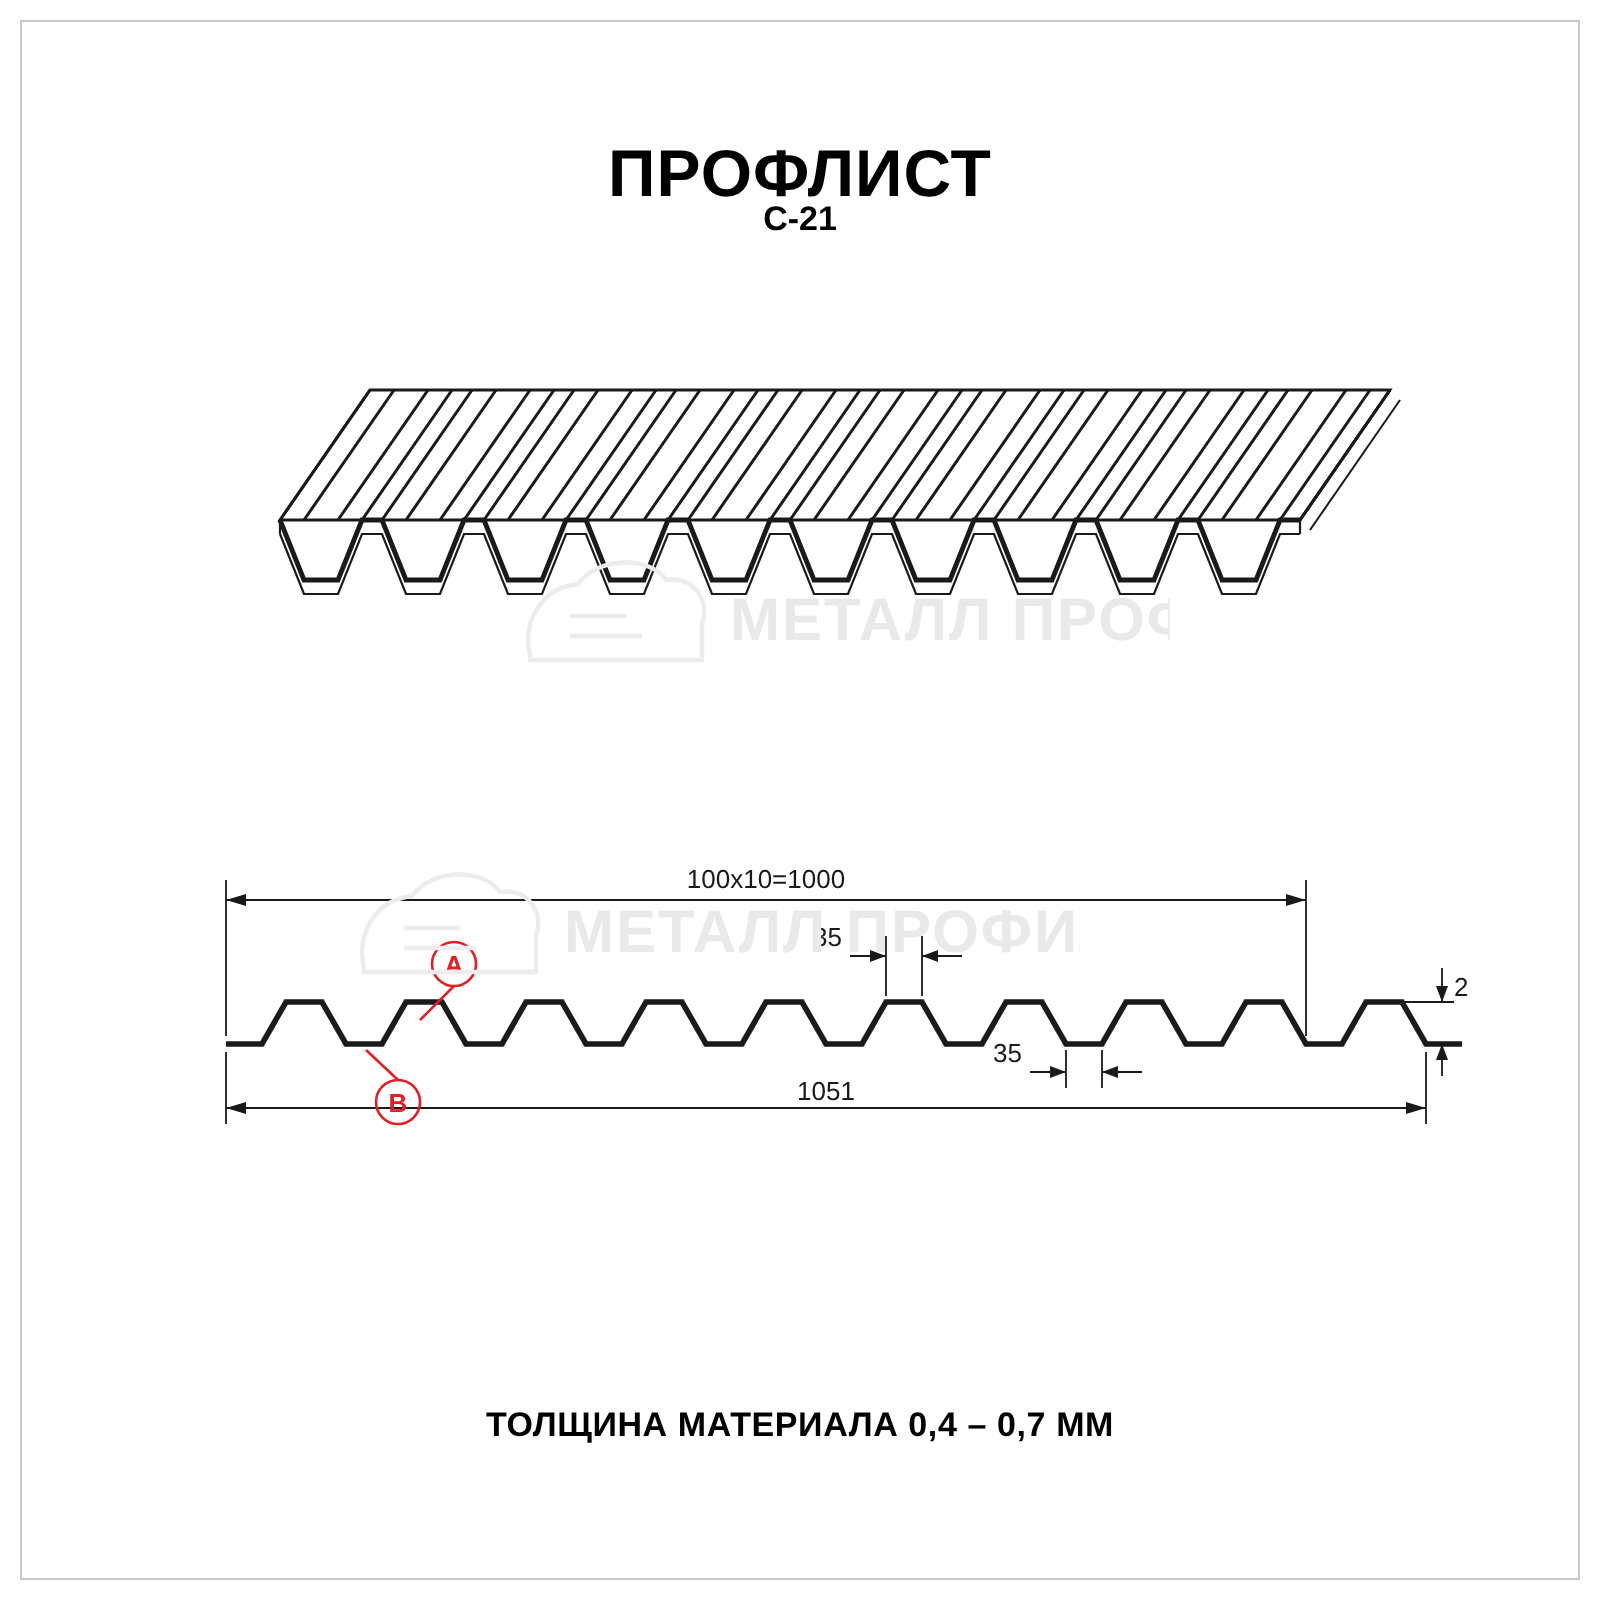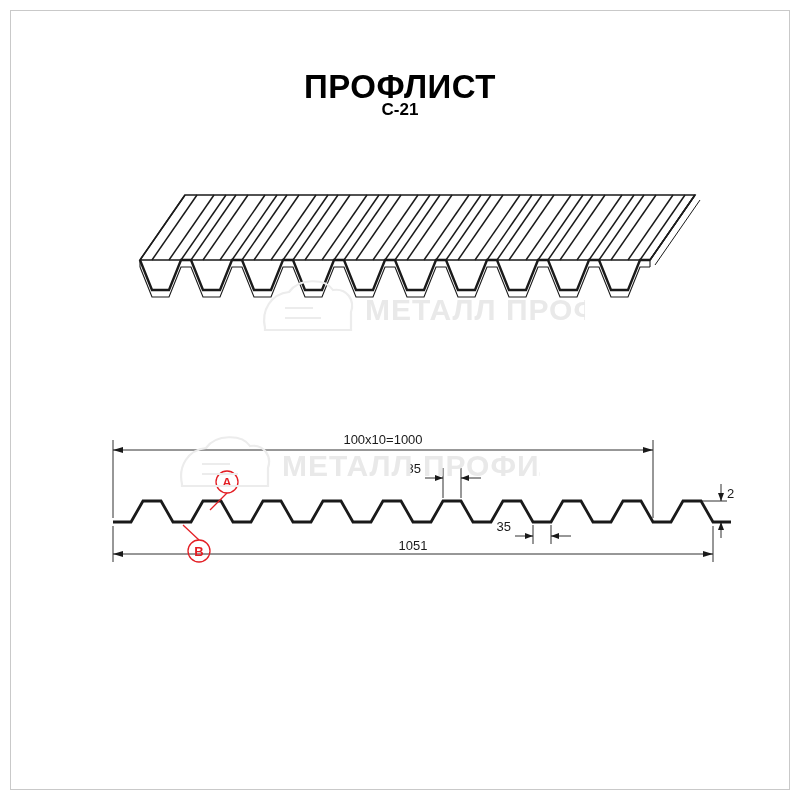--- a/index.html
+++ b/index.html
@@ -271,14 +271,15 @@
   <div class="wm2">
     <svg width="370" height="105" viewBox="0 0 370 105">
       <g class="wmline">
         <path d="M12,86 C8,68 18,52 36,50 C46,36 72,36 80,48 C94,46 102,58 98,70 L98,88 L12,88 Z"></path>
         <path d="M32,66 L60,66 M32,76 L68,76"></path>
       </g>
       <text class="wmtxt" x="112" y="78">МЕТАЛЛ ПРОФИЛЬ</text>
     </svg>
   </div>
 
+  <div class="footer-note">ТОЛЩИНА МАТЕРИАЛА 0,4 – 0,7 ММ</div>
 
 </div>
 
 </body></html>

